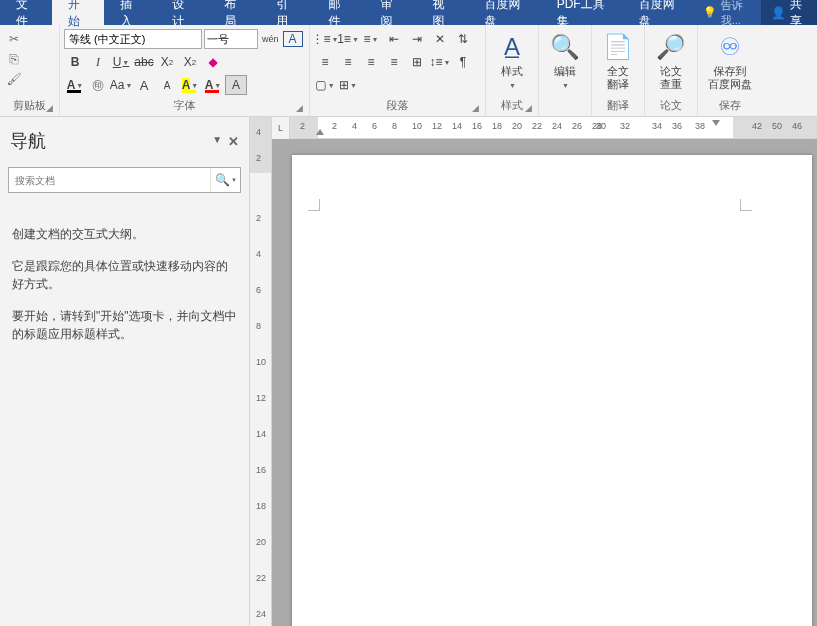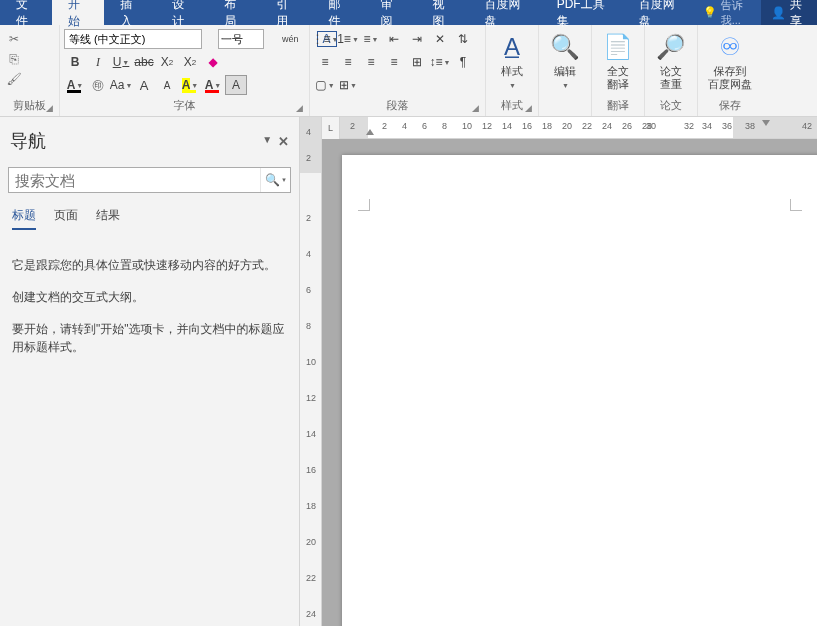--- a/index.html
+++ b/index.html
@@ -23,23 +23,23 @@
 
 .clipboard-big { display: flex; flex-direction: column; align-items: center; padding: 2px 2px 0 2px; }
 .paste-icon { width: 32px; height: 34px; background: #fff8dc; border: 1px solid #d4b158; border-radius: 2px; position: relative; margin-bottom: 2px; }
 .paste-icon::before { content: ""; position: absolute; top: -3px; left: 8px; width: 14px; height: 6px; background: #888; border-radius: 2px; }
 .paste-icon::after { content: ""; position: absolute; top: 6px; left: 6px; width: 20px; height: 24px; background: #fff; border: 1px solid #ccc; }
 .clipboard-small { display: flex; flex-direction: column; gap: 4px; padding: 4px 2px; }
 .mini-icon { width: 16px; height: 16px; display: flex; align-items: center; justify-content: center; color: #666; }
 
 
 .font-controls { display: flex; flex-direction: column; gap: 3px; padding-top: 2px; }
-.font-row1 { display: flex; gap: 16px; align-items: center; }
+.font-row1 { display: flex; gap: 2px; align-items: center; }
 .font-name { width: 138px; height: 20px; border: 1px solid #ababab; background: #fff; font-size: 11px; padding: 0 4px; }
-.font-size { width: 46px; height: 20px; border: 1px solid #ababab; background: #fff; font-size: 11px; padding: 0 2px; }
+.font-size { width: 54px; height: 20px; border: 1px solid #ababab; background: #fff; font-size: 11px; padding: 0 2px; }
 .btn { height: 20px; min-width: 20px; display: inline-flex; align-items: center; justify-content: center; color: #444; cursor: pointer; padding: 0 2px; font-size: 12px; }
 .font-row2, .font-row3 { display: flex; gap: 1px; align-items: center; }
 .font-row2 .btn, .font-row3 .btn { width: 22px; }
 .bold { font-weight: bold; }
 .italic { font-style: italic; font-family: serif; }
 .underline { text-decoration: underline; }
 .strike { text-decoration: line-through; }
 .dropdown-caret { font-size: 7px; margin-left: 1px; color: #666; }
 .color-underline { position: relative; }
 .color-underline::after { content: ""; position: absolute; bottom: 2px; left: 3px; right: 5px; height: 3px; background: var(--c, red); }
@@ -51,26 +51,26 @@
 
 
 .big-btn { display: flex; flex-direction: column; align-items: center; padding: 4px 6px 0 6px; cursor: pointer; }
 .big-btn .big-icon { width: 32px; height: 32px; display: flex; align-items: center; justify-content: center; font-size: 24px; }
 .big-btn .big-label { font-size: 11px; color: #444; text-align: center; line-height: 13px; margin-top: 2px; }
 
 
 .main { display: flex; height: calc(626px - 25px - 92px); }
 
 
-.nav-pane { width: 300px; background: #f3f3f3; border-right: 1px solid #d4d4d4; padding: 12px 8px 8px 8px; display: flex; flex-direction: column; }
+.nav-pane { width: 250px; background: #f3f3f3; border-right: 1px solid #d4d4d4; padding: 12px 8px 8px 8px; display: flex; flex-direction: column; }
 .nav-header { display: flex; align-items: center; justify-content: space-between; margin-bottom: 14px; padding: 0 2px; }
 .nav-title { font-size: 18px; color: #333; }
 .nav-header-icons { display: flex; gap: 6px; color: #666; }
 .nav-search { display: flex; border: 1px solid #ababab; background: #fff; height: 26px; margin-bottom: 14px; }
-.nav-search input { flex: 1; border: none; padding: 0 6px; font-size: 15px; outline: none; }
+.nav-search input { flex: 1; border: none; padding: 0 6px; font-size: 10px; outline: none; }
 .nav-search .search-btn { width: 30px; display: flex; align-items: center; justify-content: center; color: #2b579a; border-left: 1px solid #e6e6e6; }
 .nav-tabs { display: flex; gap: 18px; padding: 0 4px 8px 4px; font-size: 12px; }
 .nav-tab { color: #444; cursor: pointer; padding-bottom: 4px; }
 .nav-tab.active { color: #2b579a; border-bottom: 2px solid #2b579a; }
 .nav-body { padding: 18px 4px; color: #444; font-size: 12px; line-height: 18px; }
 .nav-body p { margin-bottom: 14px; }
 
 
 .doc-area { flex: 1; background: #f0f0f0; position: relative; display: flex; }
 .v-ruler-col { width: 22px; background: #f3f3f3; border-right: 1px solid #d4d4d4; position: relative; }
@@ -273,28 +273,23 @@
       <div class="nav-title">导航</div>
       <div class="nav-header-icons">
         <span style="font-size:10px">▼</span>
         <span style="font-size:13px;font-weight:bold">✕</span>
       </div>
     </div>
     <div class="nav-search">
       <input placeholder="搜索文档" style="">
       <div class="search-btn">🔍<span class="dropdown-caret" style="margin-left:2px">▾</span></div>
     </div>
-    <div class="nav-tabs">
-      <div class="nav-tab active">标题</div>
-      <div class="nav-tab">页面</div>
-      <div class="nav-tab">结果</div>
-    </div>
     <div class="nav-body">
+      <p>创建文档的交互式大纲。</p>
       <p>它是跟踪您的具体位置或快速移动内容的好方式。</p>
-      <p>创建文档的交互式大纲。</p>
       <p>要开始，请转到"开始"选项卡，并向文档中的标题应用标题样式。</p>
     </div>
   </div>
 
   <div class="doc-area">
     <div class="v-ruler-col">
       <div class="margin-top"></div>
       <div class="vtick" style="top:10px">4</div>
       <div class="vtick" style="top:36px">2</div>
       <div class="vtick" style="top:96px">2</div>
@@ -324,21 +319,21 @@
         <div class="tick" style="left:160px">12</div>
         <div class="tick" style="left:180px">14</div>
         <div class="tick" style="left:200px">16</div>
         <div class="tick" style="left:220px">18</div>
         <div class="tick" style="left:240px">20</div>
         <div class="tick" style="left:260px">22</div>
         <div class="tick" style="left:280px">24</div>
         <div class="tick" style="left:300px">26</div>
         <div class="tick" style="left:320px">28</div>
         <div class="tick" style="left:324px">30</div>
-        <div class="tick" style="left:362px">32</div>
+        <div class="tick" style="left:348px">32</div>
         <div class="tick" style="left:380px">34</div>
         <div class="tick" style="left:400px">36</div>
         <div class="tick" style="left:423px">38</div>
         <div class="tick" style="left:480px">42</div>
         <div class="tick" style="left:500px">50</div>
         <div class="tick" style="left:520px">46</div>
         <div class="indent-marker" style="left:44px"></div>
         <div class="indent-marker" style="left:440px;transform:scaleY(-1);top:3px"></div>
       </div>
       <div class="doc-scroll">

